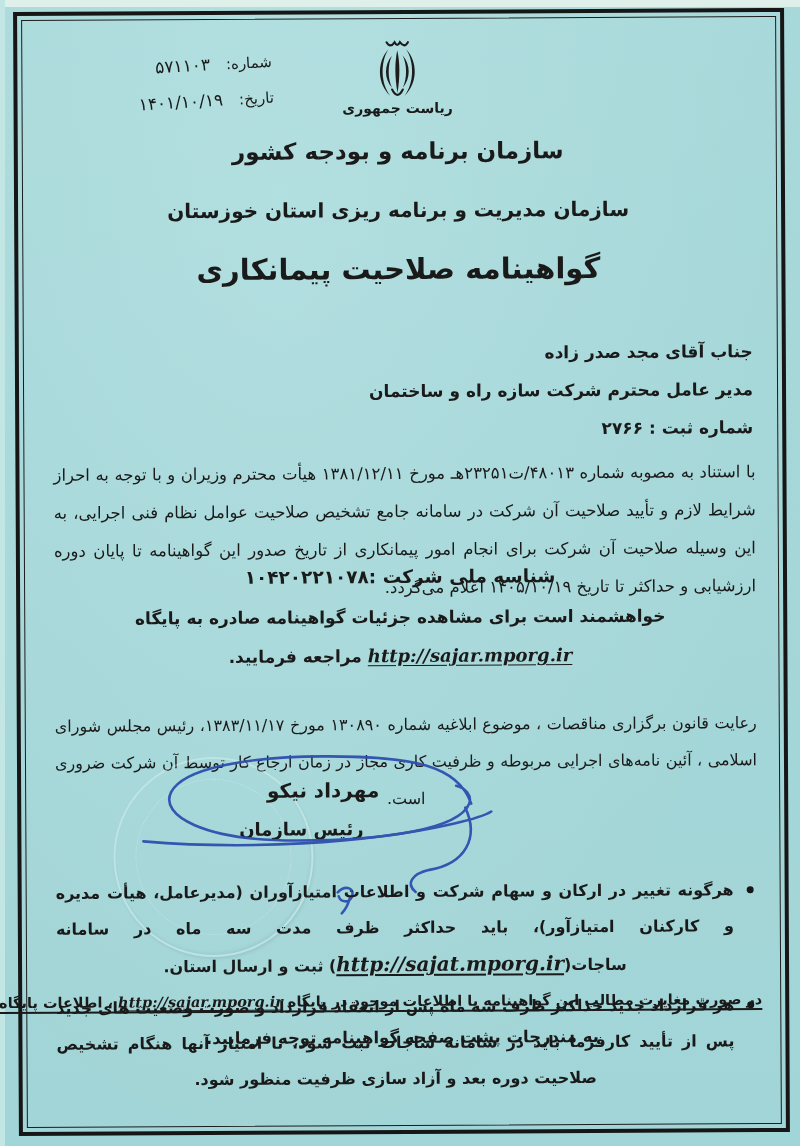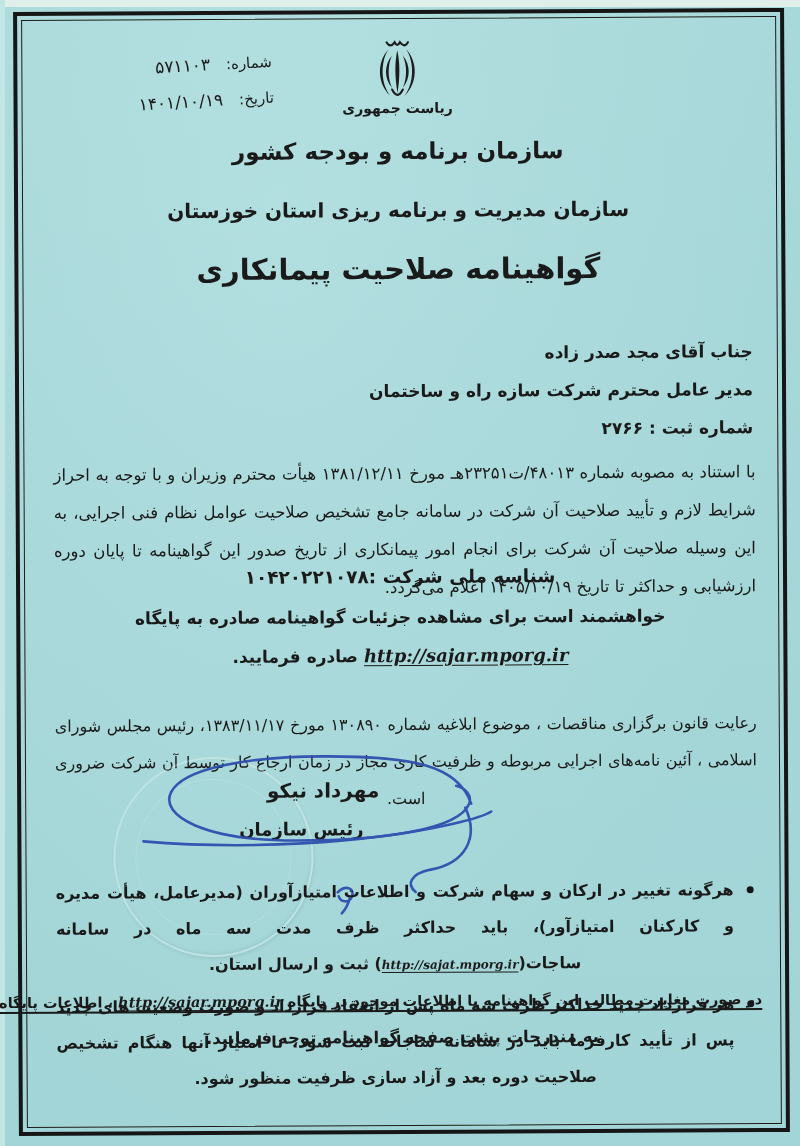--- a/index.html
+++ b/index.html
@@ -91,21 +91,21 @@
   }
   .notes li{
     position:relative;padding-right:24px;margin-bottom:5px;
     text-align:justify;text-align-last:center;
     font-size:16px;line-height:36px;font-weight:600;
   }
   .notes li::before{
     content:"";position:absolute;right:4px;top:14px;width:7px;height:7px;border-radius:50%;
     background:#161616;
   }
-  .notes .url{font-size:12px;}
+  .notes .url{font-size:20px;}
   
   .warning{
     position:absolute;left:40px;top:992px;width:720px;text-align:center;direction:rtl;
     font-weight:800;font-size:14.5px;white-space:nowrap;
     text-decoration:underline;text-underline-offset:4px;text-decoration-thickness:1.5px;
   }
   .warning .url{font-size:14.5px;}
   .back-note{
     position:absolute;left:0;top:1028px;width:800px;text-align:center;direction:rtl;
     font-weight:600;font-size:16.5px;
@@ -160,21 +160,21 @@
       <div>مدیر عامل محترم شرکت سازه راه و ساختمان</div>
       <div>شماره ثبت : ۲۷۶۶</div>
     </div>
 
     <p class="para para-main">با استناد به مصوبه شماره ۴۸۰۱۳/ت۲۳۲۵۱هـ مورخ ۱۳۸۱/۱۲/۱۱ هیأت محترم وزیران و با توجه به احراز شرایط لازم و تأیید صلاحیت آن شرکت در سامانه جامع تشخیص صلاحیت عوامل نظام فنی اجرایی، به این وسیله صلاحیت آن شرکت برای انجام امور پیمانکاری از تاریخ صدور این گواهینامه تا پایان دوره ارزشیابی و حداکثر تا تاریخ ۱۴۰۵/۱۰/۱۹ اعلام می‌گردد.</p>
 
     <div class="center-bold national-id">شناسه ملی شرکت :۱۰۴۲۰۲۲۱۰۷۸</div>
     <div class="center-bold portal-request">خواهشمند است برای مشاهده جزئیات گواهینامه صادره به پایگاه</div>
     <div class="center-bold portal-visit">
       <span class="url" dir="ltr">http://sajar.mporg.ir</span>
-      <span>صادره فرمایید.</span>
+      <span>مراجعه فرمایید.</span>
     </div>
 
     <p class="para para-regulations">رعایت قانون برگزاری مناقصات ، موضوع ابلاغیه شماره ۱۳۰۸۹۰ مورخ ۱۳۸۳/۱۱/۱۷، رئیس مجلس شورای اسلامی ، آئین نامه‌های اجرایی مربوطه و ظرفیت کاری مجاز در زمان ارجاع کار توسط آن شرکت ضروری است.</p>
 
     <div class="seal">
       <div class="seal-inner"></div>
     </div>
     <div class="signer-name">مهرداد نیکو</div>
     <div class="signer-title">رئیس سازمان</div>
     <svg class="signature-svg" width="420" height="170" viewBox="0 0 420 170" aria-hidden="true">

